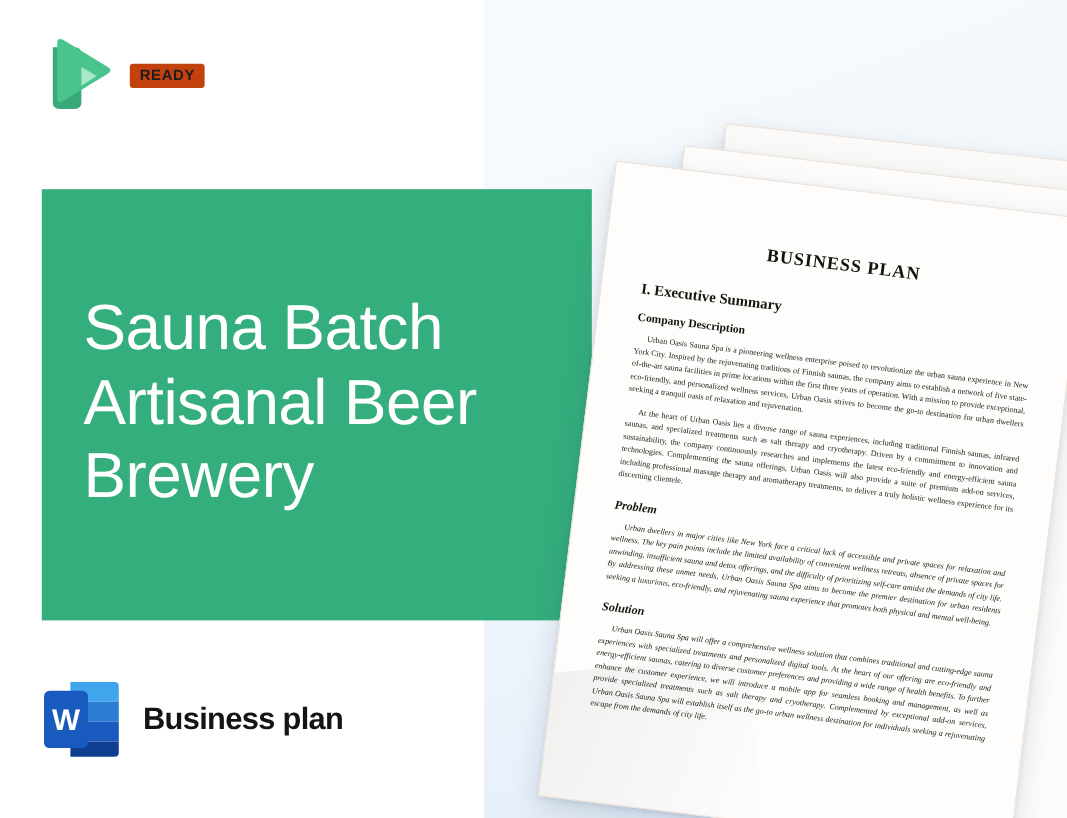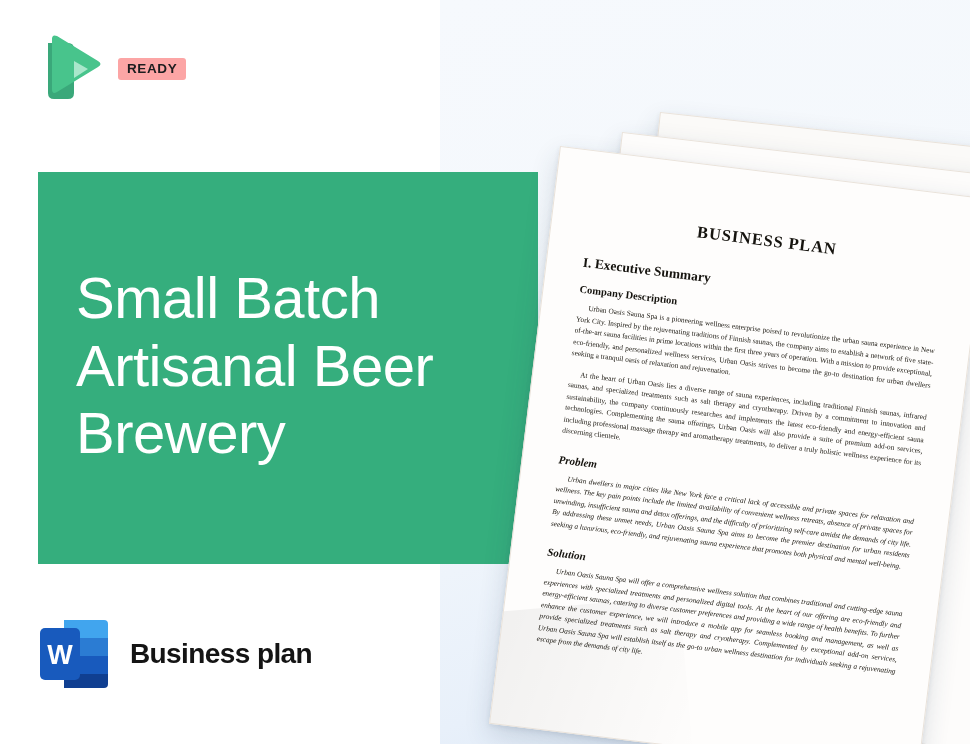--- a/index.html
+++ b/index.html
@@ -44,21 +44,21 @@
     z-index: 40;
   }
   .brand-mark {
     width: 66px; height: 70px;
     position: relative;
     flex: 0 0 auto;
   }
   .brand-text { position: relative; padding-top: 2px; }
   .ready-badge {
     display: inline-block;
-    background: #fca5a5;
+    background: #c2410c;
     color: #1d1d1f;
     font-size: 13.5px;
     font-weight: 700;
     letter-spacing: 0.6px;
     padding: 3px 9px 3px 9px;
     border-radius: 3px;
     line-height: 1.15;
   }
   .brand-name {
     display: block;
@@ -253,21 +253,21 @@
         <path d="M14 6 Q14 1 19 3 L60 28 Q65 31 60 34 L19 59 Q14 62 14 56 Z" fill="#48c48c"></path>
         <path d="M36 28 L50 36 L36 45 Z" fill="#a9e7cb"></path>
       </svg>
     </div>
     <div class="brand-text">
       <span class="ready-badge">READY</span>
     </div>
   </div>
 
   <div class="title-panel">
-    <div class="title-text">Small Batch Artisanal Beer Brewery</div>
+    <div class="title-text">Sauna Batch Artisanal Beer Brewery</div>
   </div>
 
   <div class="fan-shadow"></div>
   <div class="doc-stack">
 
     <div class="sheet sheet-back2">
       <div class="ghost-lines">
         <div class="ghost-line" style="width:92%"></div>
         <div class="ghost-line" style="width:86%"></div>
         <div class="ghost-line" style="width:95%"></div>

